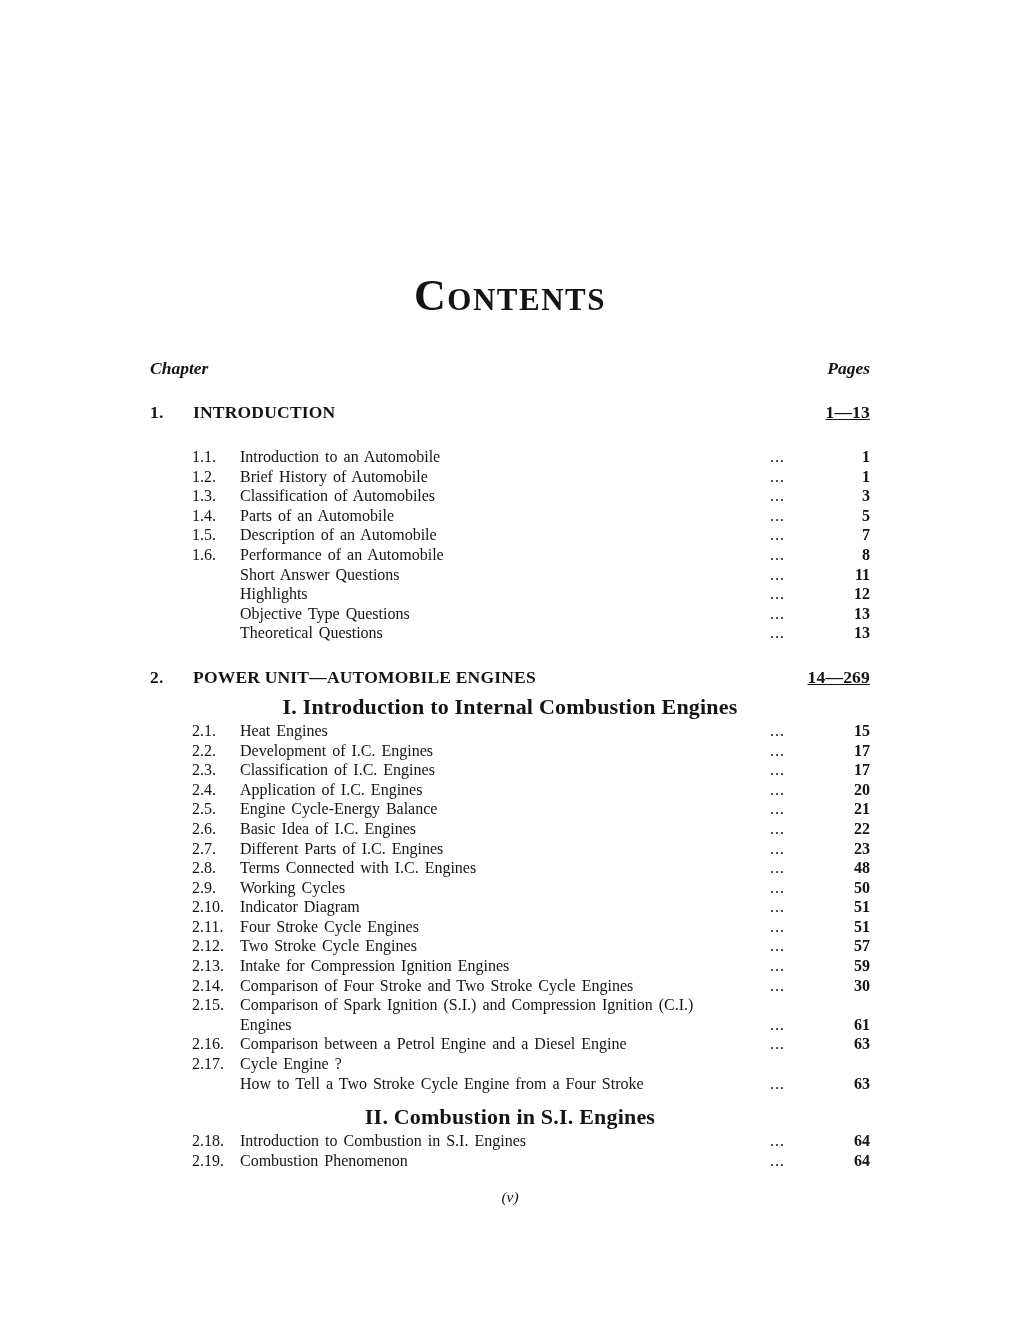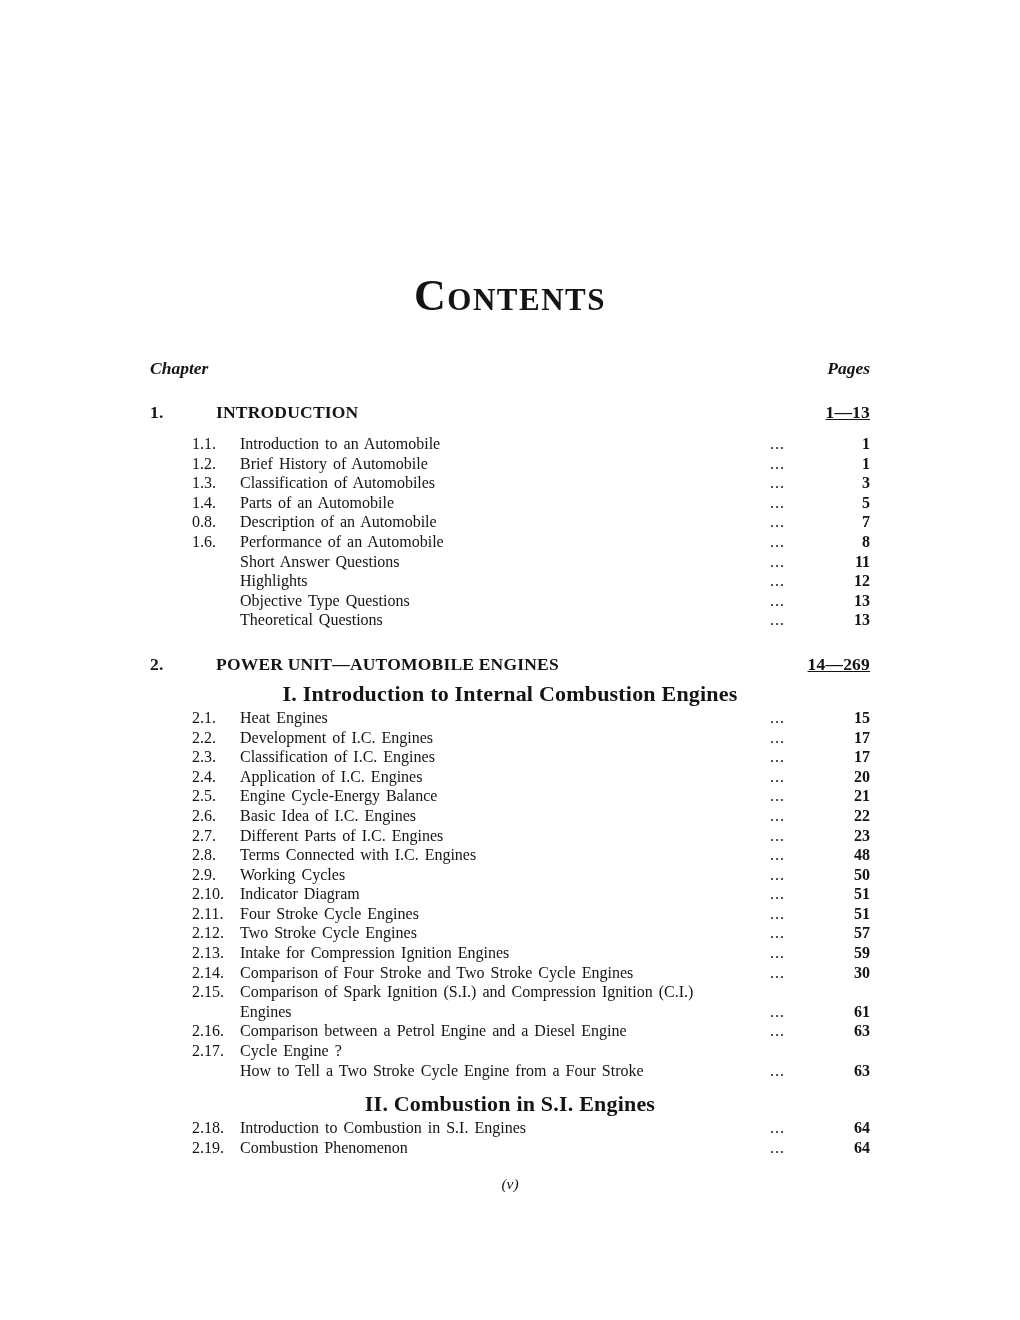--- a/index.html
+++ b/index.html
@@ -22,29 +22,29 @@
     display: flex; justify-content: space-between; margin-top: 38px;
     font-weight: bold; font-style: italic; font-size: 17.5px; line-height: 20px;
   }
 
   .chapter-row {
     display: flex; align-items: baseline; font-weight: bold;
     font-size: 17.5px; line-height: 21px; margin-top: 24px;
     letter-spacing: 0.2px;
   }
   .chapter-number { width: 43px; flex: none; }
-  .chapter-title { flex: 1; margin-left: 23px; }
+  .chapter-title { flex: 1; }
   .chapter-pages { flex: none; text-align: right; text-decoration: underline; }
 
   .section-heading {
     text-align: center; font-weight: bold; font-size: 22px;
     line-height: 20px; margin: 9px 0 4px 0; letter-spacing: 0.2px;
   }
 
-  .entries { margin-top: 11px; }
+  .entries { margin-top: 24px; }
   .section-heading + .entries { margin-top: 3px; }
   .entries + .section-heading { margin-top: 14px; }
 
   .entry-row {
     display: flex; align-items: flex-start;
     font-size: 16px; line-height: 19.6px; padding-left: 42px;
   }
   .entry-num { width: 48px; flex: none; }
   .entry-title { flex: 1; word-spacing: 2px; min-width: 0; }
   .entry-title.italic { }
@@ -102,21 +102,21 @@
           </div>
           <div class="entry-row">
             <span class="entry-num">1.4.</span>
             <div class="entry-title">
               <div class="entry-line">Parts of an Automobile</div>
             </div>
             <span class="entry-dots">...</span>
             <span class="entry-page">5</span>
           </div>
           <div class="entry-row">
-            <span class="entry-num">0.8.</span>
+            <span class="entry-num">1.5.</span>
             <div class="entry-title">
               <div class="entry-line">Description of an Automobile</div>
             </div>
             <span class="entry-dots">...</span>
             <span class="entry-page">7</span>
           </div>
           <div class="entry-row">
             <span class="entry-num">1.6.</span>
             <div class="entry-title">
               <div class="entry-line">Performance of an Automobile</div>

